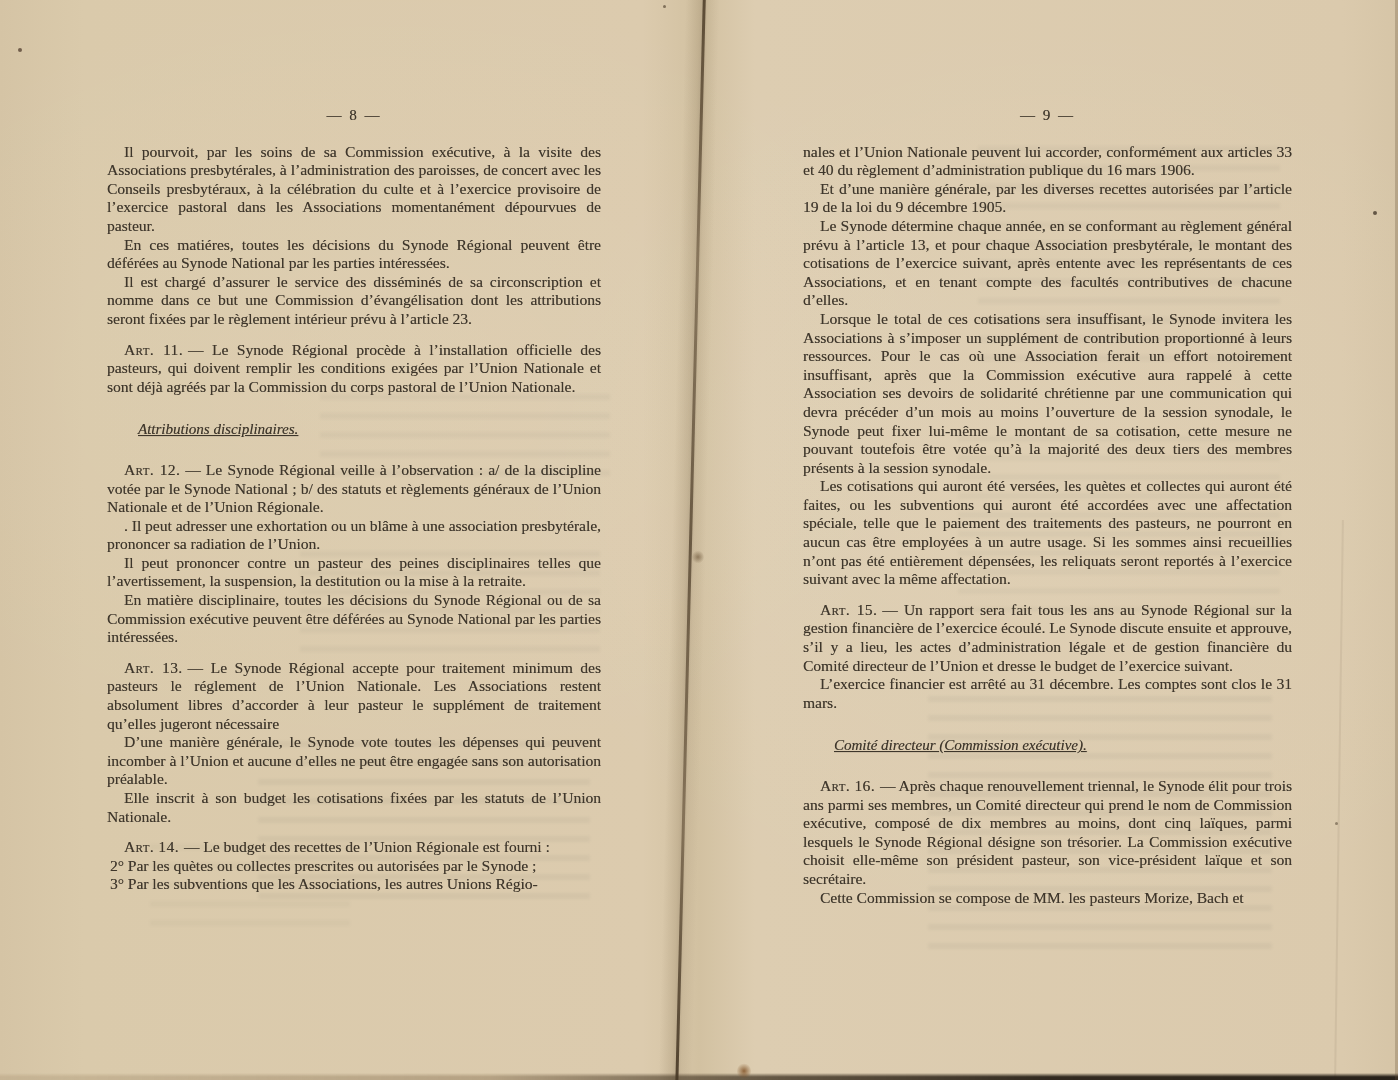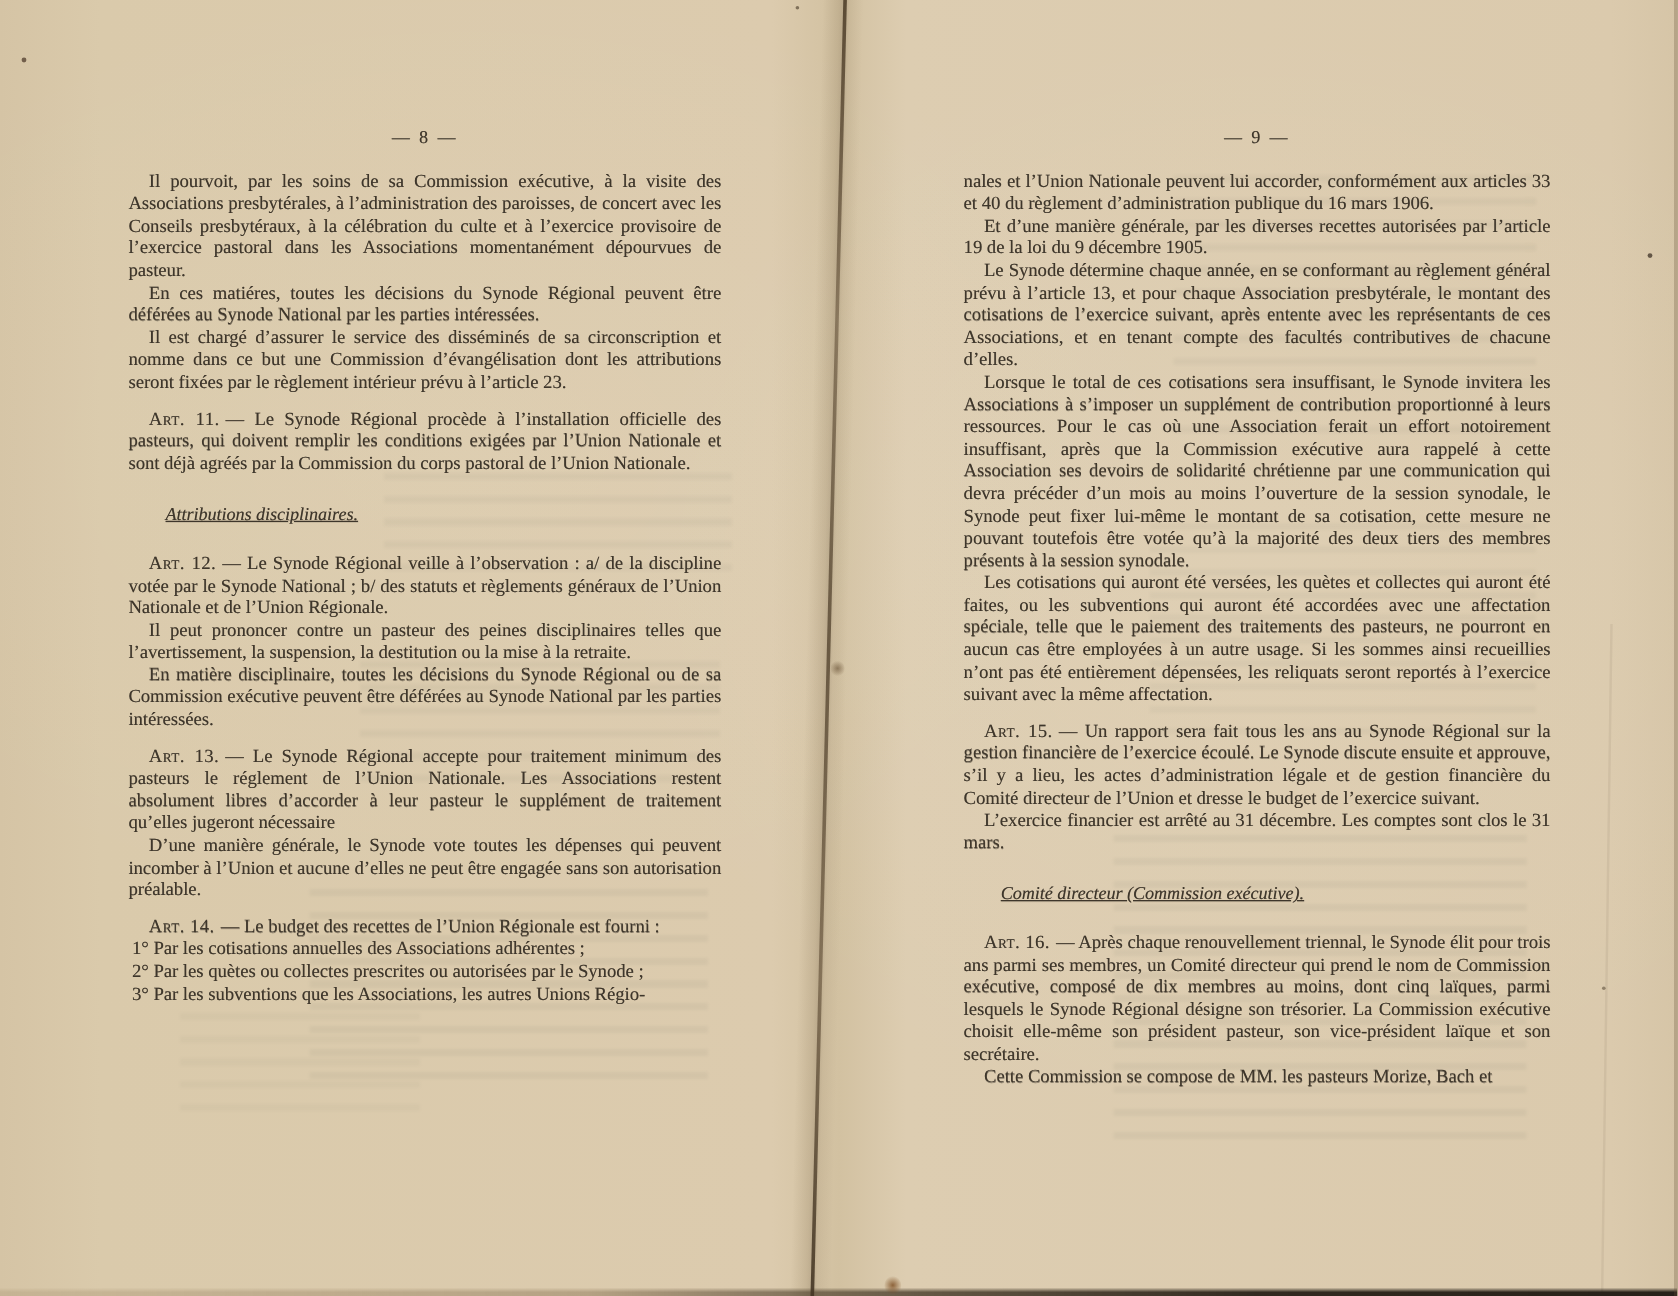--- a/index.html
+++ b/index.html
@@ -108,26 +108,27 @@
 
   <div class="page page-left">
     <div class="col">
       <p class="pagenum">— 8 —</p>
       <p class="para">Il pourvoit, par les soins de sa Commission exécutive, à la visite des Associations presbytérales, à l’administration des paroisses, de concert avec les Conseils presbytéraux, à la célébration du culte et à l’exercice provisoire de l’exercice pastoral dans les Associations momentanément dépourvues de pasteur.</p>
       <p class="para">En ces matiéres, toutes les décisions du Synode Régional peuvent être déférées au Synode National par les parties intéressées.</p>
       <p class="para">Il est chargé d’assurer le service des disséminés de sa circonscription et nomme dans ce but une Commission d’évangélisation dont les attributions seront fixées par le règlement intérieur prévu à l’article 23.</p>
       <p class="article"><span class="art-label">Art. 11.</span><span>— Le Synode Régional procède à l’installation officielle des pasteurs, qui doivent remplir les conditions exigées par l’Union Nationale et sont déjà agréés par la Commission du corps pastoral de l’Union Nationale.</span></p>
       <p class="heading">Attributions disciplinaires.</p>
       <p class="article"><span class="art-label">Art. 12.</span><span>— Le Synode Régional veille à l’observation : a/ de la discipline votée par le Synode National ; b/ des statuts et règlements généraux de l’Union Nationale et de l’Union Régionale.</span></p>
+      <p class="para">. Il peut adresser une exhortation ou un blâme à une association presbytérale, prononcer sa radiation de l’Union.</p>
       <p class="para">Il peut prononcer contre un pasteur des peines disciplinaires telles que l’avertissement, la suspension, la destitution ou la mise à la retraite.</p>
       <p class="para">En matière disciplinaire, toutes les décisions du Synode Régional ou de sa Commission exécutive peuvent être déférées au Synode National par les parties intéressées.</p>
       <p class="article"><span class="art-label">Art. 13.</span><span>— Le Synode Régional accepte pour traitement minimum des pasteurs le réglement de l’Union Nationale. Les Associations restent absolument libres d’accorder à leur pasteur le supplément de traitement qu’elles jugeront nécessaire</span></p>
       <p class="para">D’une manière générale, le Synode vote toutes les dépenses qui peuvent incomber à l’Union et aucune d’elles ne peut être engagée sans son autorisation préalable.</p>
+      <p class="para">Elle inscrit à son budget les cotisations fixées par les statuts de l’Union Nationale.</p>
       <p class="article"><span class="art-label">Art. 14.</span><span>— Le budget des recettes de l’Union Régionale est fourni :</span></p>
-      <p class="item">1° Par les cotisations annuelles des Associations adhérentes ;</p>
       <p class="item">2° Par les quètes ou collectes prescrites ou autorisées par le Synode ;</p>
       <p class="item">3° Par les subventions que les Associations, les autres Unions Régio-</p>
     </div>
   </div>
 
   <div class="page page-right">
     <div class="col">
       <p class="pagenum">— 9 —</p>
       <p class="para-cont">nales et l’Union Nationale peuvent lui accorder, conformément aux articles 33 et 40 du règlement d’administration publique du 16 mars 1906.</p>
       <p class="para">Et d’une manière générale, par les diverses recettes autorisées par l’article 19 de la loi du 9 décembre 1905.</p>

